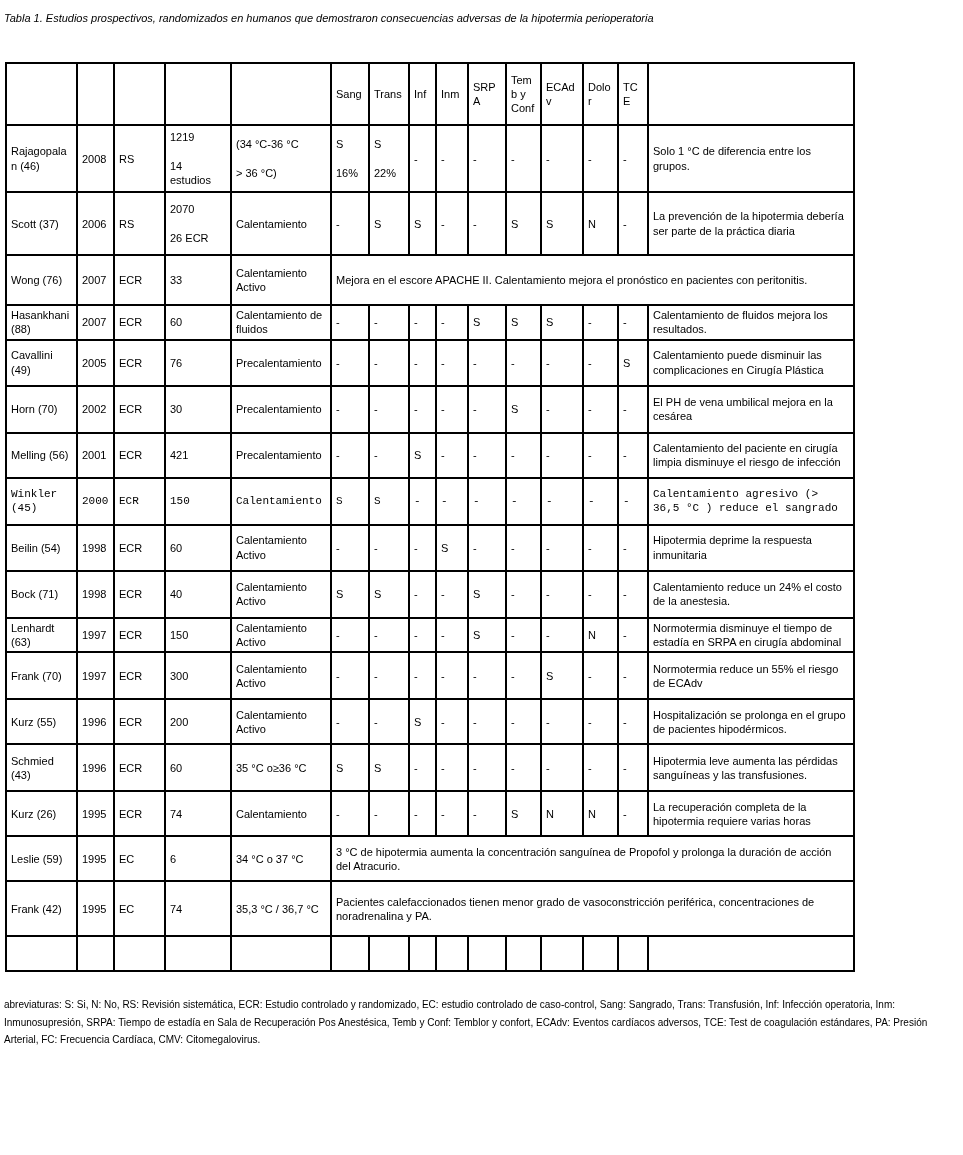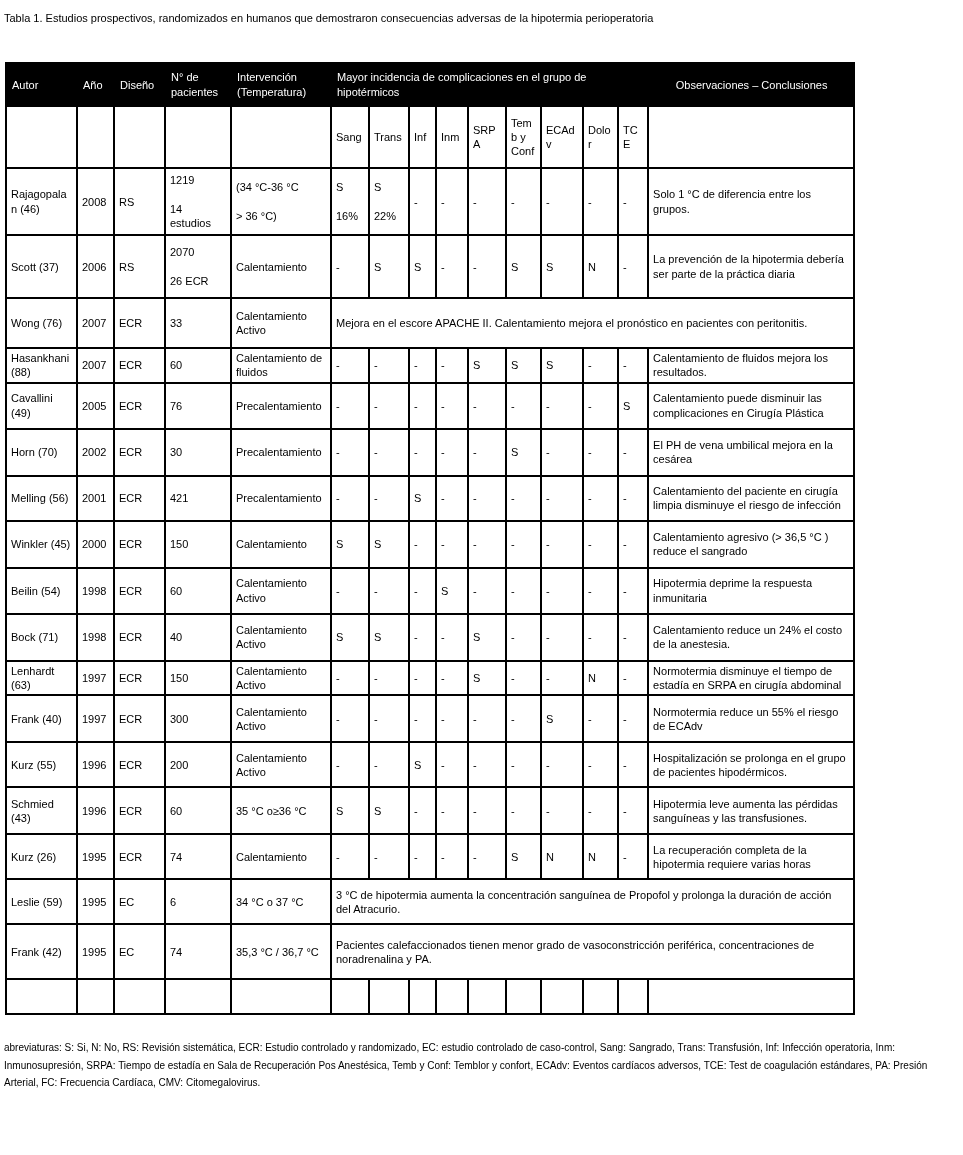--- a/index.html
+++ b/index.html
@@ -7,20 +7,21 @@
     margin: 0; padding: 0;
     width: 963px; height: 1155px;
     background: #ffffff;
     color: #000000;
     font-family: "Liberation Sans", sans-serif;
   }
   .caption {
     font-size: 11px;
     line-height: 1.2;
     margin: 12px 0 0 4px;
+    font-style: italic;
   }
   table.studies {
     border-collapse: collapse;
     table-layout: fixed;
     width: 848px;
     margin: 37px 0 0 5px;
   }
   table.studies th, table.studies td {
     border: 2px solid #000;
     font-size: 11px;
@@ -70,29 +71,20 @@
         <col style="width:27px">
       <col style="width:32px">
         <col style="width:38px">
         <col style="width:35px">
       <col style="width:42px">
         <col style="width:35px">
         <col style="width:30px">
       <col style="width:206px">
     </colgroup>
     <thead>
-      <tr class="band">
-        <th>Autor</th>
-        <th>Año</th>
-        <th>Diseño</th>
-        <th>N° de pacientes</th>
-        <th>Intervención (Temperatura)</th>
-        <th colspan="9">Mayor incidencia de complicaciones en el grupo de hipotérmicos</th>
-        <th class="obs-h">Observaciones – Conclusiones</th>
-      </tr>
       <tr class="subhead">
         <th></th>
         <th></th>
         <th></th>
         <th></th>
         <th></th>
         <th>Sang</th>
         <th>Trans</th>
         <th>Inf</th>
         <th>Inm</th>
@@ -218,21 +210,21 @@
           <td class="pre">-</td>
           <td class="pre">S</td>
           <td class="pre">-</td>
           <td class="pre">-</td>
           <td class="pre">-</td>
           <td class="pre">-</td>
           <td class="pre">-</td>
           <td class="pre">-</td>
           <td class="obs">Calentamiento del paciente en cirugía limpia disminuye el riesgo de infección</td>
         </tr>
-        <tr style="height: 47px;">
+        <tr style="height: 47px; font-family: Liberation Mono, monospace;">
           <td>Winkler (45)</td>
           <td>2000</td>
           <td>ECR</td>
           <td class="pre">150</td>
           <td class="pre">Calentamiento</td>
           <td class="pre">S</td>
           <td class="pre">S</td>
           <td class="pre">-</td>
           <td class="pre">-</td>
           <td class="pre">-</td>
@@ -287,21 +279,21 @@
           <td class="pre">-</td>
           <td class="pre">-</td>
           <td class="pre">S</td>
           <td class="pre">-</td>
           <td class="pre">-</td>
           <td class="pre">N</td>
           <td class="pre">-</td>
           <td class="obs">Normotermia disminuye el tiempo de estadía en SRPA en cirugía abdominal</td>
         </tr>
         <tr style="height: 47px;">
-          <td>Frank (40)</td>
+          <td>Frank (70)</td>
           <td>1997</td>
           <td>ECR</td>
           <td class="pre">300</td>
           <td class="pre">Calentamiento Activo</td>
           <td class="pre">-</td>
           <td class="pre">-</td>
           <td class="pre">-</td>
           <td class="pre">-</td>
           <td class="pre">-</td>
           <td class="pre">-</td>

